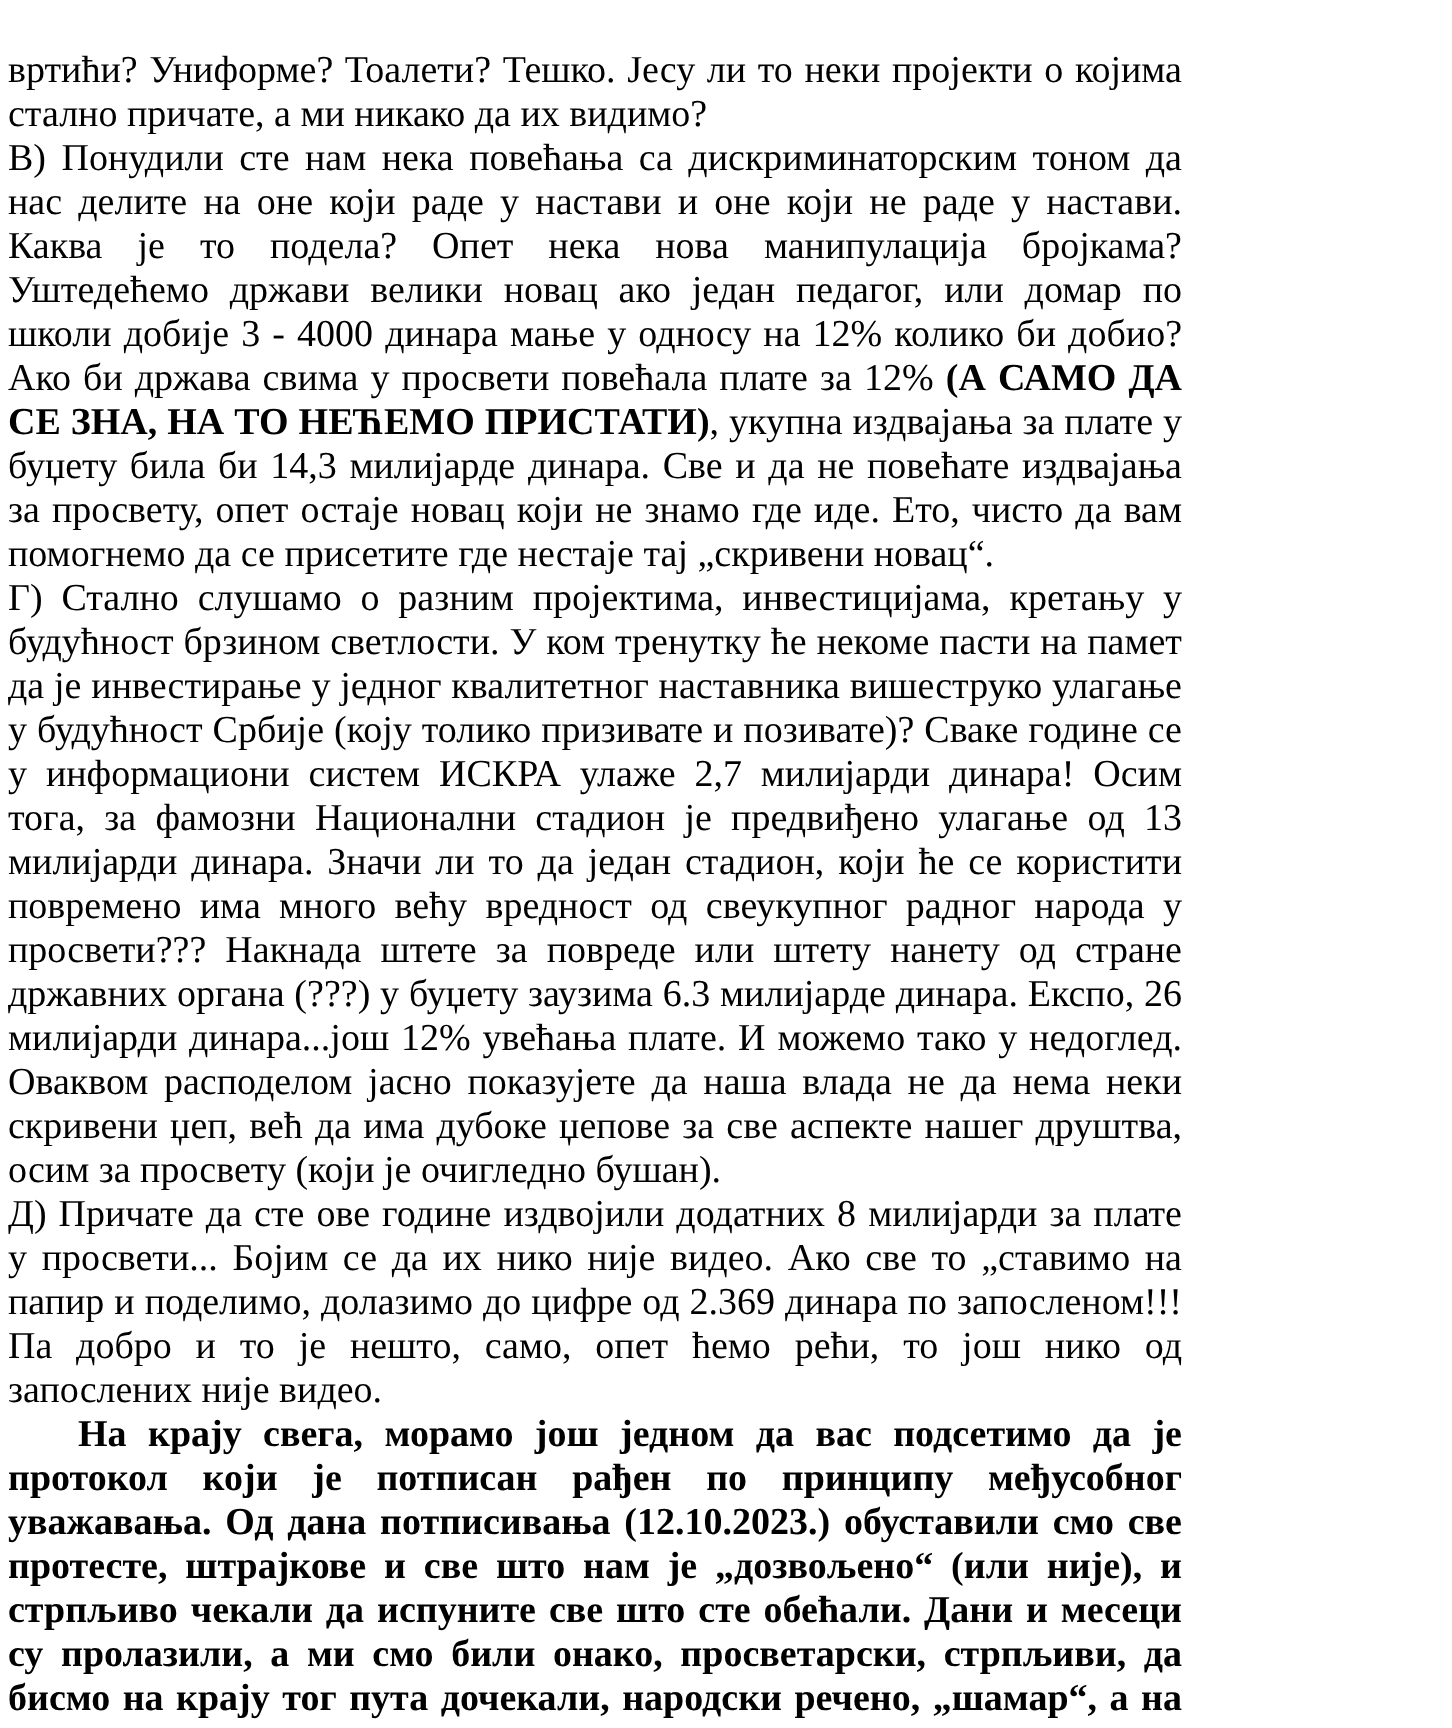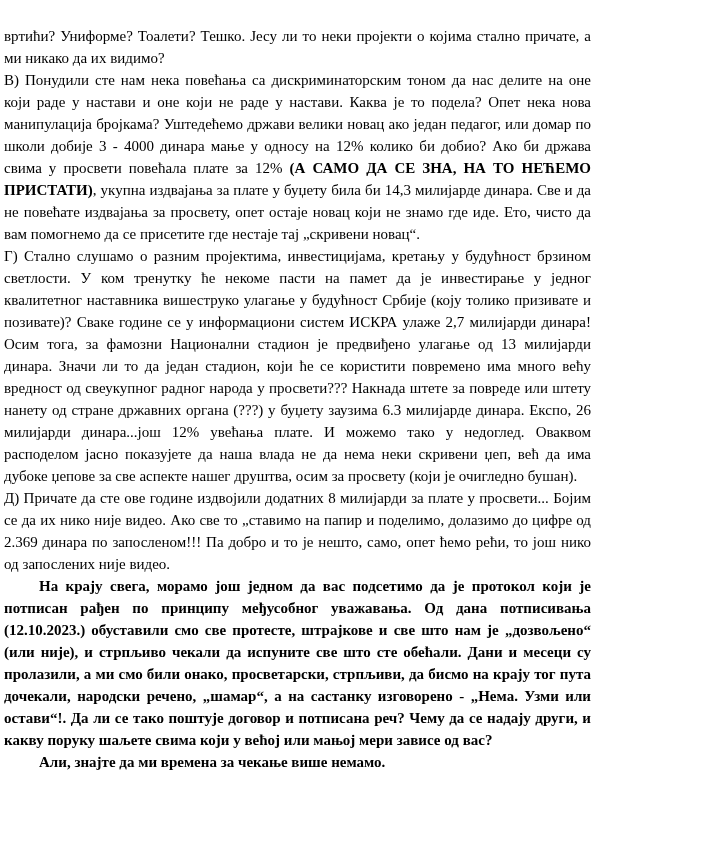--- a/index.html
+++ b/index.html
@@ -11,21 +11,21 @@
     height: 864px;
     background: #ffffff;
     overflow: hidden;
   }
   .page {
     box-sizing: border-box;
     width: 606px;
     height: 864px;
     padding: 25px 15px 0 4px;
     font-family: "Liberation Serif", "DejaVu Serif", serif;
-    font-size: 15px;
+    font-size: 19px;
     line-height: 22px;
     color: #000000;
     text-align: justify;
   }
   .page p {
     margin: 0;
   }
   .lettered-block {
     margin-left: 51px;
   }

